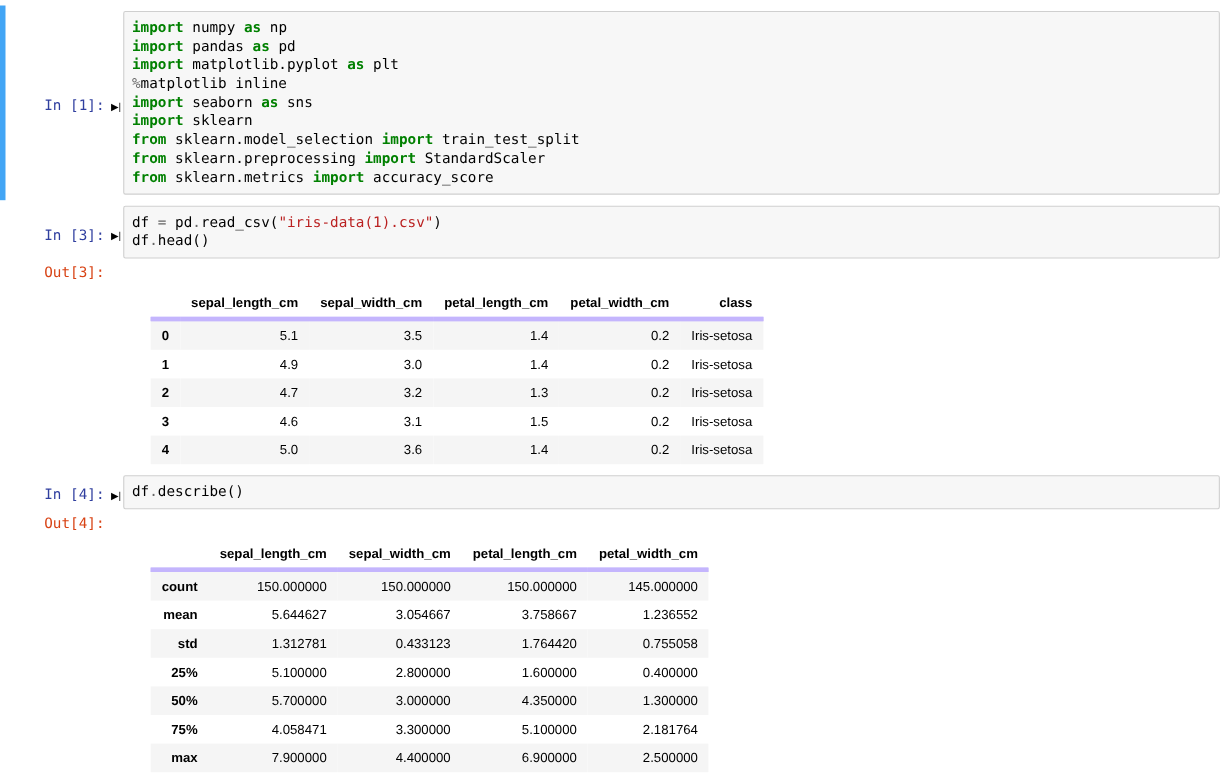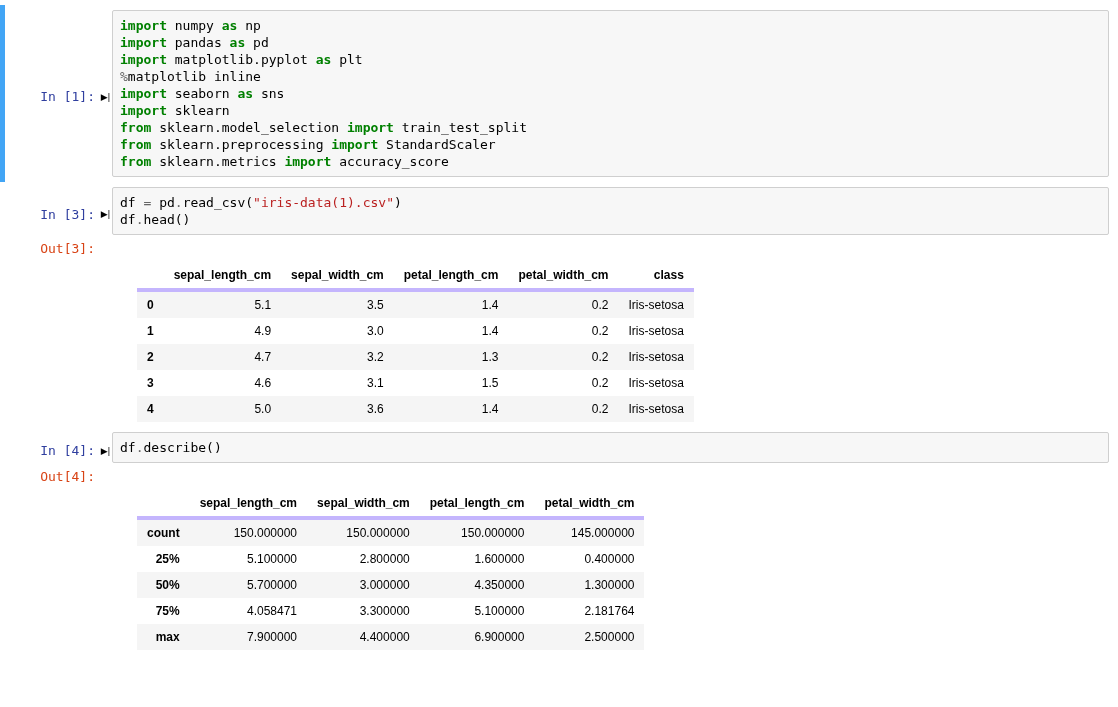--- a/index.html
+++ b/index.html
@@ -202,20 +202,34 @@
           </thead>
           <tbody>
             <tr>
               <th>count</th>
               <td>150.000000</td>
               <td>150.000000</td>
               <td>150.000000</td>
               <td>145.000000</td>
             </tr>
             <tr>
+              <th>mean</th>
+              <td>5.644627</td>
+              <td>3.054667</td>
+              <td>3.758667</td>
+              <td>1.236552</td>
+            </tr>
+            <tr>
+              <th>std</th>
+              <td>1.312781</td>
+              <td>0.433123</td>
+              <td>1.764420</td>
+              <td>0.755058</td>
+            </tr>
+            <tr>
               <th>25%</th>
               <td>5.100000</td>
               <td>2.800000</td>
               <td>1.600000</td>
               <td>0.400000</td>
             </tr>
             <tr>
               <th>50%</th>
               <td>5.700000</td>
               <td>3.000000</td>

